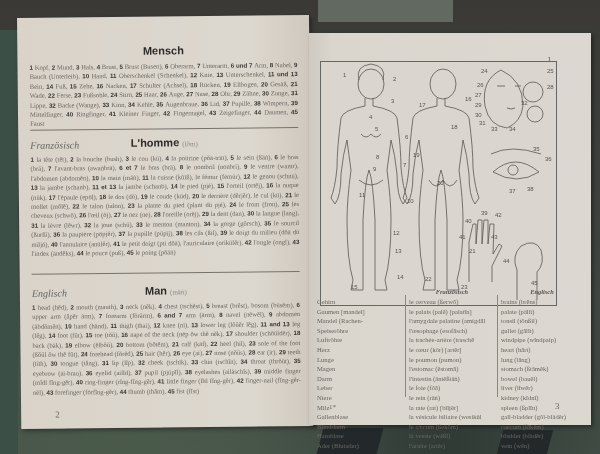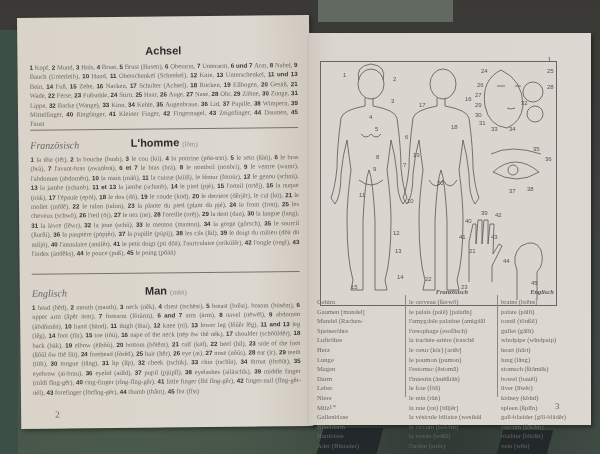--- a/index.html
+++ b/index.html
@@ -38,21 +38,21 @@
 
 <div class="camo4"></div>
 <div class="camo1"></div>
 <div class="camo2"></div>
 <div class="camo3"></div>
 
 <div class="page left">
   <div class="section" id="sec0" style="top:28px;">
     <div class="sec-head">
       <span class="lang"></span>
-      <div class="title"><span>Achsel</span></div>
+      <div class="title"><span>Mensch</span></div>
     </div>
     <div class="body"><b>1 </b><span>Kopf, </span><b>2 </b><span>Mund, </span><b>3 </b><span>Hals, </span><b>4 </b><span>Brust, </span><b>5 </b><span>Brust (Busen), </span><b>6 </b><span>Oberarm, </span><b>7 </b><span>Unterarm, </span><b>6 und 7 </b><span>Arm, </span><b>8 </b><span>Nabel, </span><b>9 </b><span>Bauch (Unterleib), </span><b>10 </b><span>Hand, </span><b>11 </b><span>Oberschenkel (Schenkel), </span><b>12 </b><span>Knie, </span><b>13 </b><span>Unterschenkel, </span><b>11 und 13 </b><span>Bein, </span><b>14 </b><span>Fuß, </span><b>15 </b><span>Zehe, </span><b>16 </b><span>Nacken, </span><b>17 </b><span>Schulter (Achsel), </span><b>18 </b><span>Rücken, </span><b>19 </b><span>Ellbogen, </span><b>20 </b><span>Gesäß, </span><b>21 </b><span>Wade, </span><b>22 </b><span>Ferse, </span><b>23 </b><span>Fußsohle, </span><b>24 </b><span>Stirn, </span><b>25 </b><span>Haar, </span><b>26 </b><span>Auge, </span><b>27 </b><span>Nase, </span><b>28 </b><span>Ohr, </span><b>29 </b><span>Zähne, </span><b>30 </b><span>Zunge, </span><b>31 </b><span>Lippe, </span><b>32 </b><span>Backe (Wange), </span><b>33 </b><span>Kinn, </span><b>34 </b><span>Kehle, </span><b>35 </b><span>Augenbraue, </span><b>36 </b><span>Lid, </span><b>37 </b><span>Pupille, </span><b>38 </b><span>Wimpern, </span><b>39 </b><span>Mittelfinger, </span><b>40 </b><span>Ringfinger, </span><b>41 </b><span>Kleiner Finger, </span><b>42 </b><span>Fingernagel, </span><b>43 </b><span>Zeigefinger, </span><b>44 </b><span>Daumen, </span><b>45 </b><span>Faust</span></div>
   </div>
   <div class="divider" style="top:112px;"></div>
 
   <div class="section" id="sec1" style="top:120px;">
     <div class="sec-head">
       <span class="lang">Französisch</span>
       <div class="title"><span>L'homme</span> <span class="pron">(lŏm)</span></div>
     </div>

